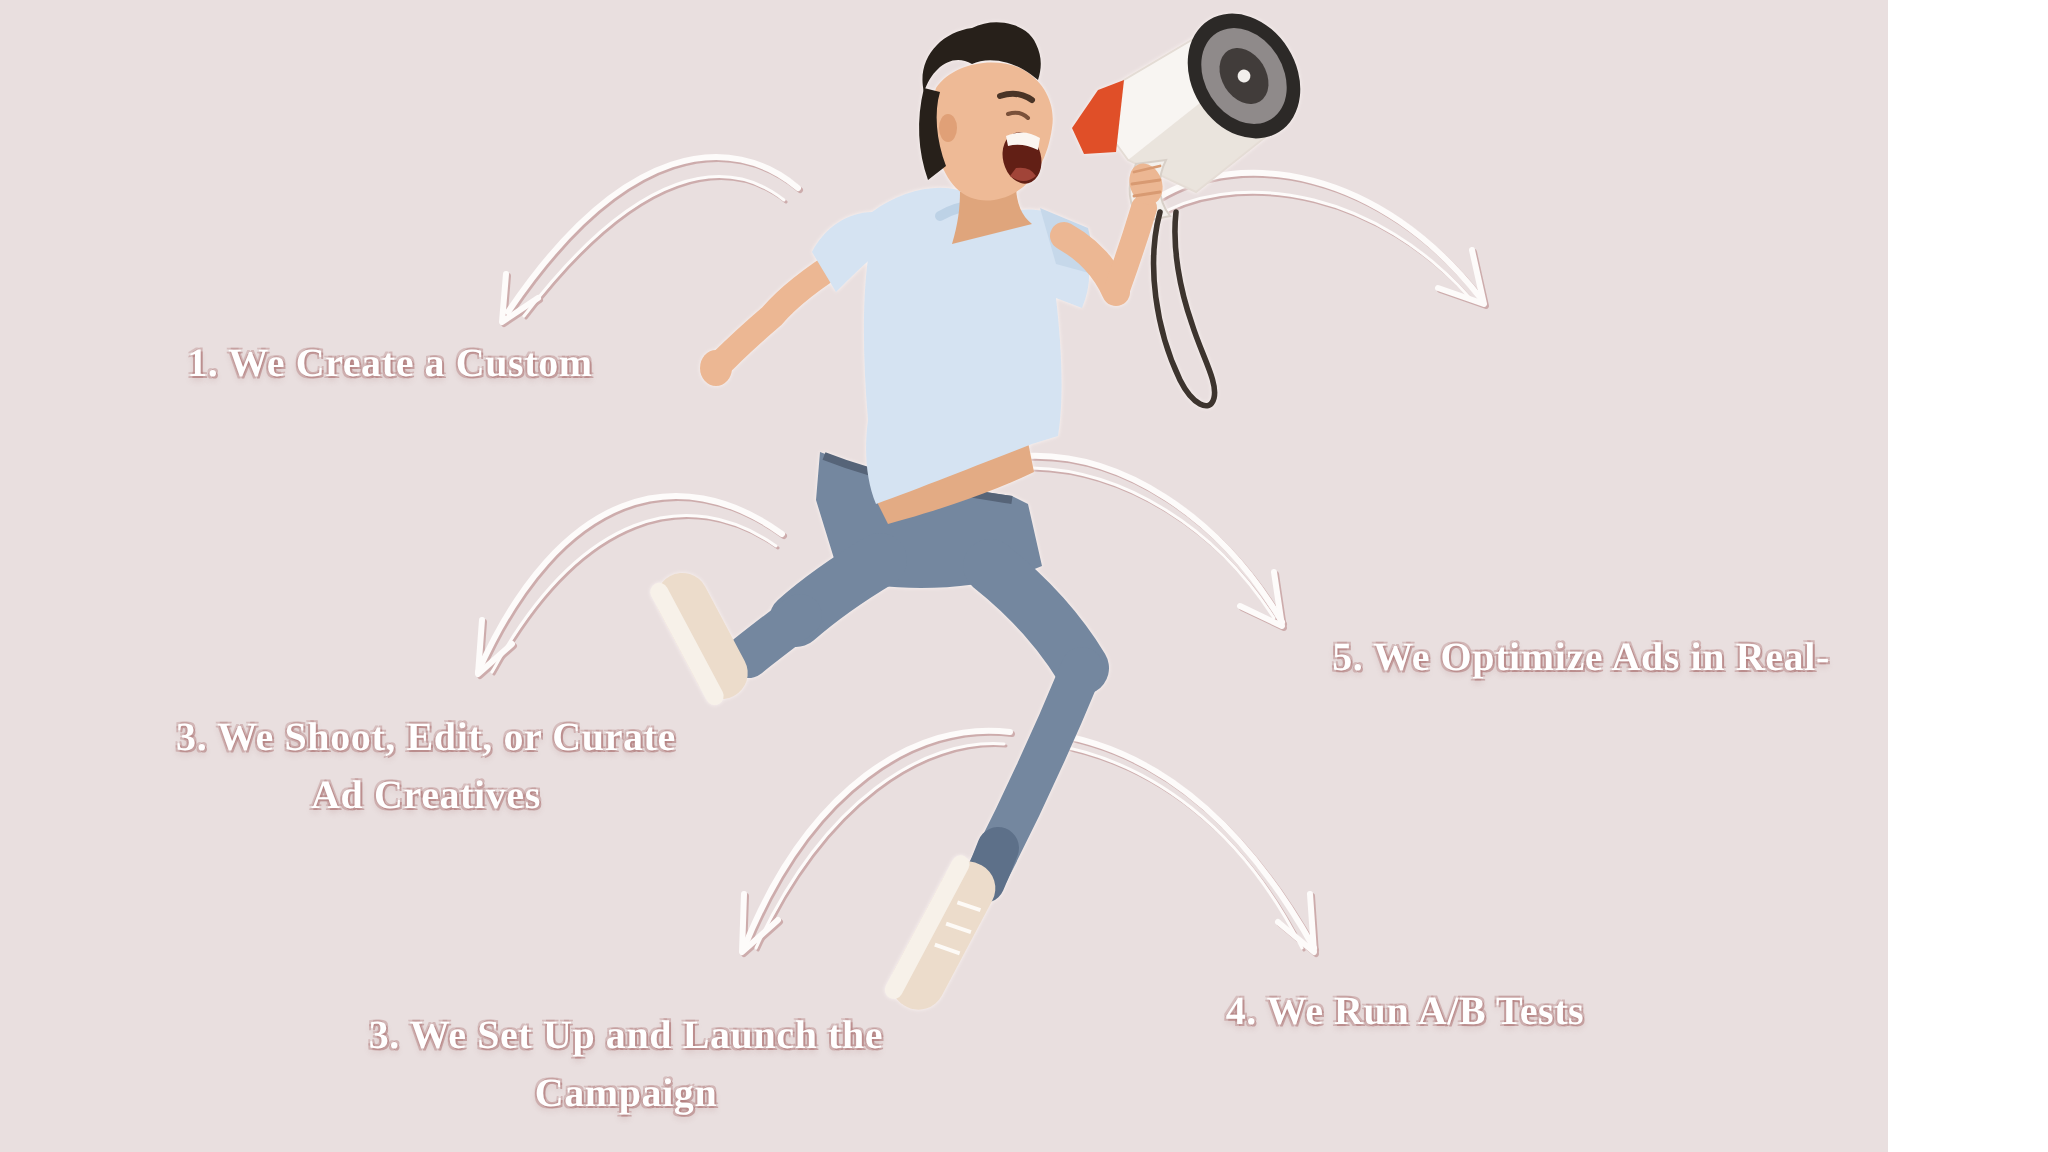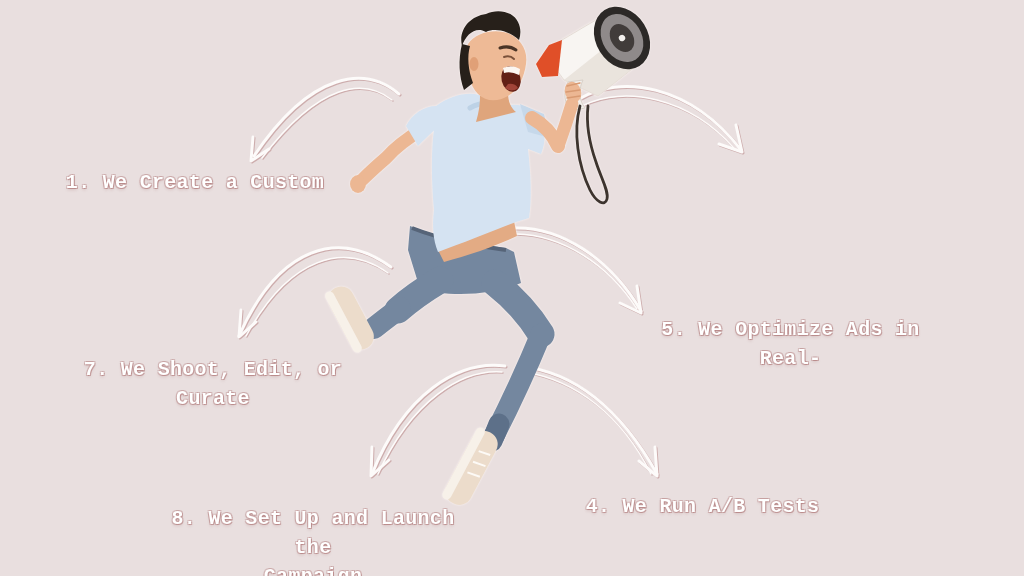--- a/index.html
+++ b/index.html
@@ -1,19 +1,19 @@
 <!DOCTYPE html>
 <html><head>
 <meta charset="utf-8">
 <style>
   html,body{margin:0;padding:0;}
   .stage{
-    position:relative;width:1024px;height:576px;overflow:hidden;
+    position:relative;width:944px;height:576px;overflow:hidden;
     background:#e9dfdf;
-    font-family:Liberation Mono, monospace;
+    font-family:Liberation Serif, serif;
   }
   .art{position:absolute;left:0;top:0;}
   .label{
     position:absolute;text-align:center;
     font-size:20px;font-weight:bold;line-height:29px;
     color:#ffffff;letter-spacing:.3px;
     text-shadow:
       1px 1px 0 rgba(173,116,116,.55),
      -1px 1px 0 rgba(173,116,116,.38),
       1px -1px 0 rgba(173,116,116,.38),
@@ -151,25 +151,26 @@
       <path d="M580,106 C573,132 578,165 590,190 C596,202 605,207 607,199
                C609,191 601,178 596,162 C590,145 586,124 588,106" stroke="#3d342e" stroke-width="2.8" fill="none" stroke-linecap="round"></path>
     </g>
   </svg>
 
   <div class="label" style="left:50px;top:168px;width:290px">
     <div>1. We Create a Custom</div>
   </div>
 
   <div class="label" style="left:48px;top:355px;width:330px">
-    <div>7. We Shoot, Edit, or Curate</div>
+    <div>3. We Shoot, Edit, or Curate</div>
+    <div>Ad Creatives</div>
   </div>
 
   <div class="label" style="left:148px;top:504px;width:330px">
-    <div>8. We Set Up and Launch the</div>
+    <div>3. We Set Up and Launch the</div>
     <div>Campaign</div>
   </div>
 
   <div class="label" style="left:570px;top:492px;width:265px">
     <div>4. We Run A/B Tests</div>
   </div>
 
   <div class="label" style="left:628px;top:315px;width:325px">
     <div>5. We Optimize Ads in Real-</div>
   </div>

